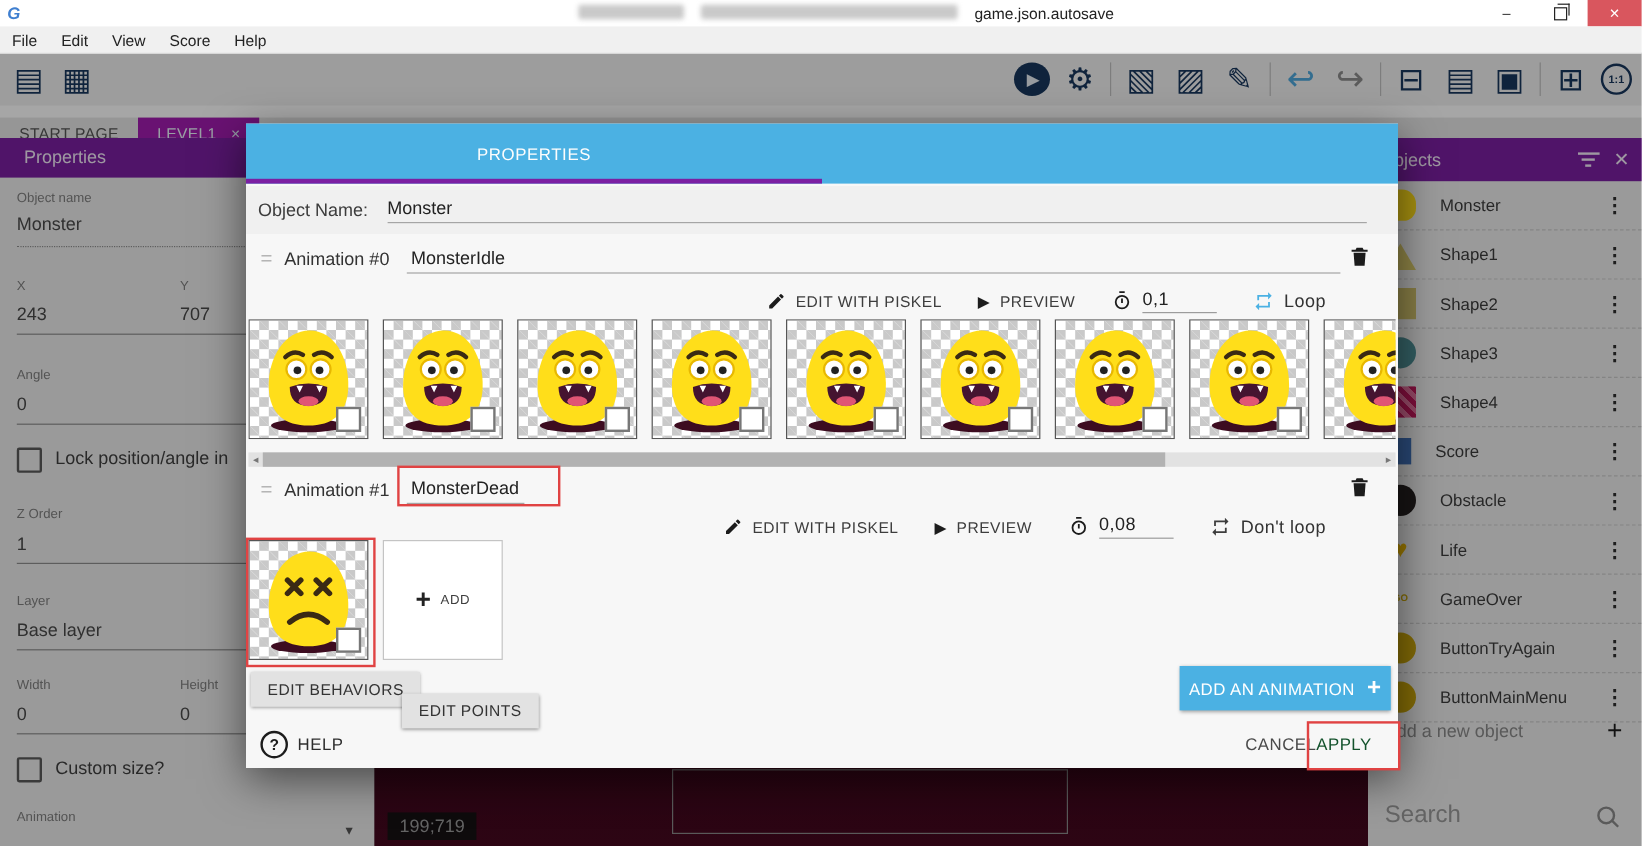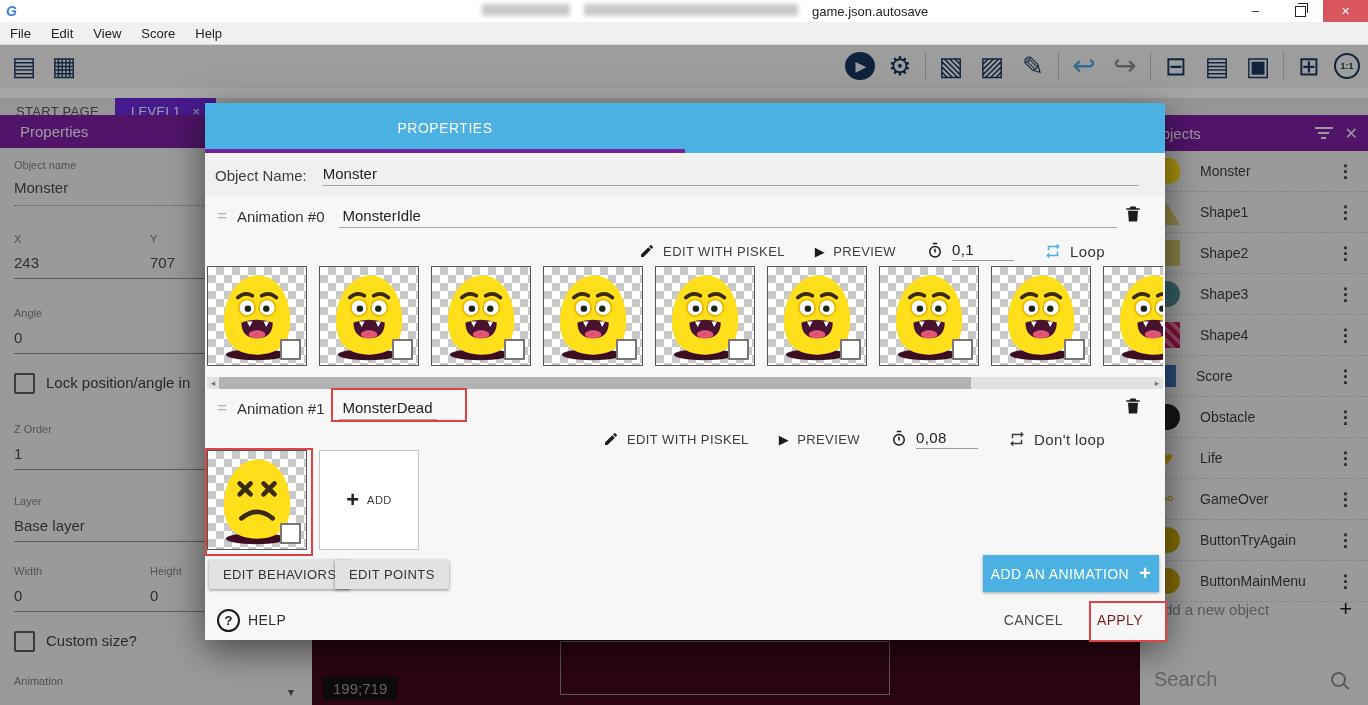--- a/index.html
+++ b/index.html
@@ -27,21 +27,21 @@
     font-size:26px;color:#17365c;cursor:pointer;line-height:1;}
   .tbi.circle{background:#17365c;color:#e8eef5;border-radius:50%;width:28px;height:28px;font-size:14px;padding-left:2px;}
   .tbi.undo{color:#4fa8dc;font-size:28px;}
   .tbi.redo{color:#8d8d8d;font-size:28px;}
   .tbi.zoom{border:2px solid #17365c;border-radius:50%;width:22px;height:22px;font-size:9px;font-weight:bold;}
   .tbi.divider{width:1px;height:28px;background:#c0c0c0;cursor:default;}
   
   #tabbar{left:0;top:88px;width:1368px;height:27px;background:#e6e6e6;display:flex;align-items:stretch;margin-top:10px;}
   .tab{display:flex;align-items:center;gap:12px;padding:0 16px;font-size:13px;color:#555;cursor:pointer;letter-spacing:.3px;}
   .tab .tab-close{font-size:13px;color:#666;cursor:pointer;}
-  .tab.active{background:#6d28d9;color:#eaf6fc;}
+  .tab.active{background:#a21caf;color:#eaf6fc;}
   .tab.active .tab-close{color:#dff2fa;}
   .tab .tab-close:empty{display:none;}
   
   #props-panel{left:0;top:115px;width:312px;height:590px;background:#ededed;border-right:1px solid #aaa;}
   .panel-header{height:33px;background:#7b1fa2;color:#f3eaf8;display:flex;align-items:center;font-size:15px;padding-left:20px;}
   .fld-label{font-size:11px;color:#808080;}
   .fld-value{font-size:15px;color:#4a4a4a;}
   .u-line{height:1px;background:#8f8f8f;}
   .u-dotted{height:0;border-bottom:1px dotted #8f8f8f;}
   .chk{width:17px;height:17px;border:2px solid #5a5a5a;border-radius:2px;background:transparent;cursor:pointer;}
@@ -114,30 +114,30 @@
   #scroll0{left:2px;top:274px;width:956px;height:12px;background:#e2e2e2;display:flex;align-items:center;}
   .scroll-arrow{font-size:9px;color:#777;width:12px;text-align:center;cursor:pointer;}
   #scroll0-thumb{width:752px;height:12px;background:#b2b2b2;cursor:pointer;}
   #anim1-framerow{left:2px;top:347px;height:100px;display:flex;gap:12px;}
   #add-tile{width:100px;height:100px;background:#fff;border:1px solid #c4c4c4;box-sizing:border-box;display:flex;align-items:center;justify-content:center;gap:8px;cursor:pointer;}
   #add-tile .plus{font-size:22px;color:#222;font-weight:bold;}
   #add-tile .lbl{font-size:11px;color:#3d3d3d;letter-spacing:.5px;}
   .gray-btn{height:29px;background:#e2e2e2;box-shadow:0 1px 3px rgba(0,0,0,.45);display:flex;align-items:center;justify-content:center;
     font-size:13px;color:#333;letter-spacing:.4px;padding:0 14px;cursor:pointer;}
   #btn-hitboxes{left:4px;top:457px;}
-  #btn-points{left:130px;top:457px;}
+  #btn-points{left:130px;top:475px;}
   #btn-add-anim{left:778px;top:452px;width:176px;height:37px;background:#4bb1e3;color:#fff;display:flex;align-items:center;justify-content:center;gap:10px;
     font-size:14px;letter-spacing:.4px;cursor:pointer;box-shadow:0 1px 3px rgba(0,0,0,.35);}
   #btn-add-anim .plus{font-size:20px;font-weight:bold;}
   #dlg-footer{left:0;top:497px;width:960px;height:40px;display:flex;align-items:center;}
   #help-btn{display:flex;align-items:center;gap:8px;margin-left:12px;cursor:pointer;}
   #help-circle{width:19px;height:19px;border:2px solid #1c1c1c;border-radius:50%;display:flex;align-items:center;justify-content:center;font-size:13px;font-weight:bold;color:#1c1c1c;}
   #help-label{font-size:14px;color:#2e2e2e;letter-spacing:.4px;}
   #cancel-btn{margin-left:auto;font-size:14px;color:#4a4a4a;letter-spacing:.4px;cursor:pointer;}
-  #apply-btn{margin-left:34px;margin-right:22px;font-size:14px;color:#7f1d1d;letter-spacing:.4px;cursor:pointer;}
+  #apply-btn{margin-right:22px;font-size:14px;color:#14532d;letter-spacing:.4px;cursor:pointer;}
   .red-box{border:2px solid #e04343;z-index:70;pointer-events:none;}
   #box-name{left:126px;top:285px;width:132px;height:30px;}
   #box-frame{left:0px;top:345px;width:104px;height:104px;}
   #box-apply{left:884px;top:498px;width:74px;height:37px;}
 </style>
 </head>
 <body>
 
 <div class="abs" id="titlebar">
   <span class="abs" id="app-logo">G</span>

